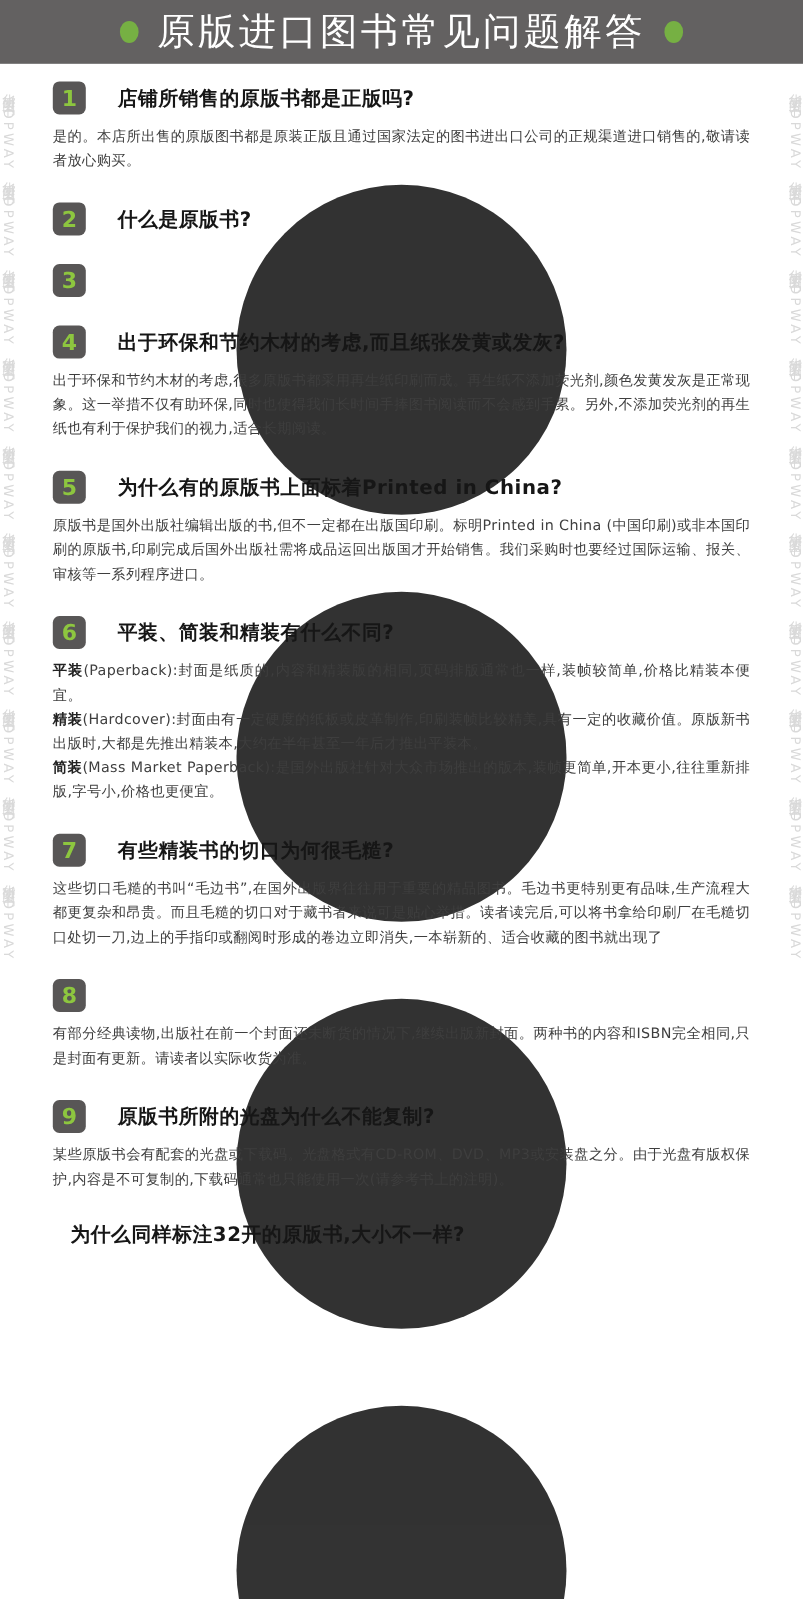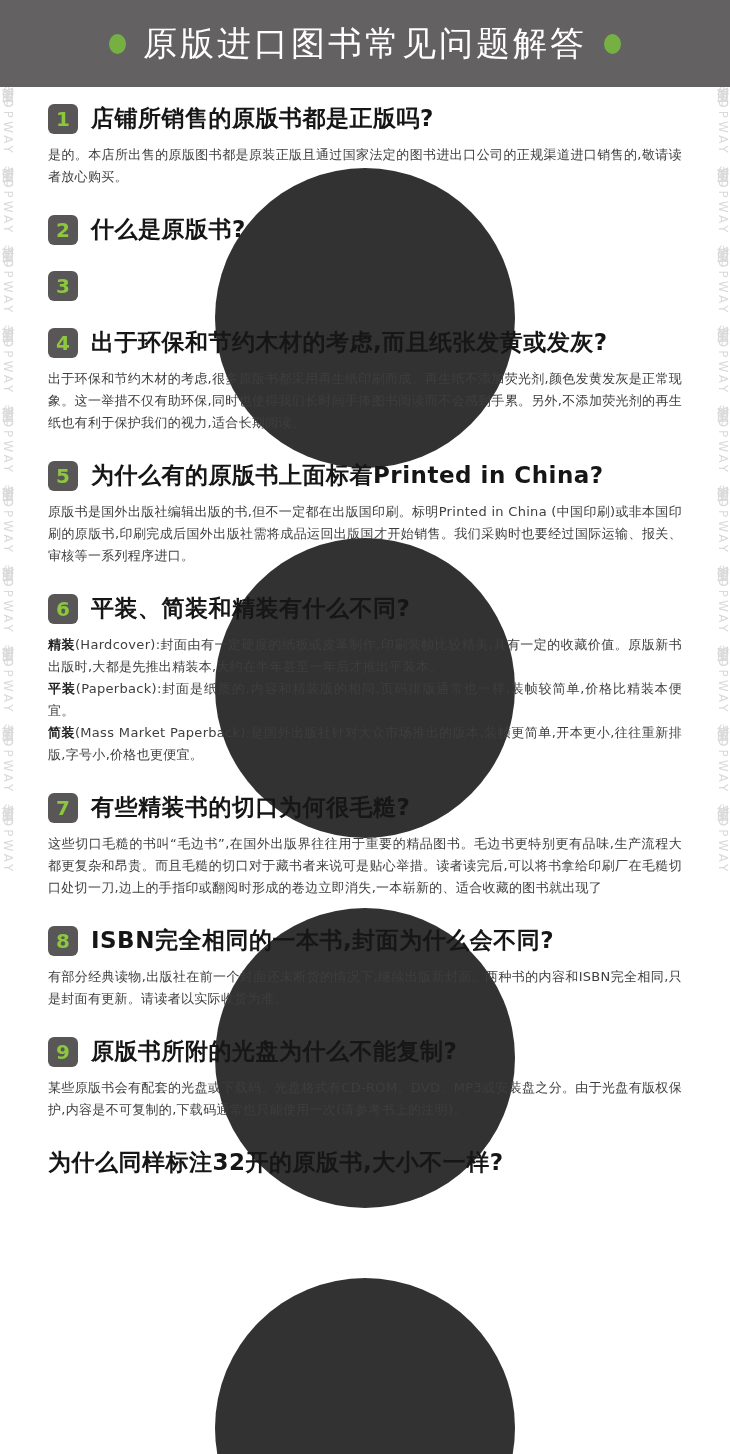--- a/index.html
+++ b/index.html
@@ -29,40 +29,40 @@
   .edge-text{
     position:absolute;top:76px;bottom:0;overflow:hidden;
     writing-mode:vertical-rl;text-orientation:mixed;
     font-size:12px;letter-spacing:3px;color:var(--watermark);
   }
   .edge-text.left{left:-1px;}
   .edge-text.right{right:-1px;}
 
   
   .header{
-    position:relative;z-index:1;height:87px;background:var(--header-bg);
+    position:relative;z-index:1;height:58px;background:var(--header-bg);
     display:flex;align-items:center;justify-content:center;gap:17px;
   }
   .header .dot{width:17px;height:20px;border-radius:50%;background:var(--dot-green);flex:0 0 auto;}
   .header h1{
     margin:0;color:#ffffff;font-size:34px;font-weight:500;letter-spacing:3px;white-space:nowrap;
   }
 
   
   .faq{position:relative;z-index:1;padding:16px 48px 0 48px;}
   .faq-item{margin-bottom:26px;}
   .q-row{display:flex;align-items:center;gap:13px;margin:0 0 10px 0;}
   .num{
     width:30px;height:30px;flex:0 0 30px;border-radius:6px;background:var(--badge-bg);
     color:var(--accent-green);font-size:20px;font-weight:bold;
     display:flex;align-items:center;justify-content:center;line-height:1;
   }
   .qt{
-    font-size:23px;font-weight:bold;color:var(--heading-text);
-    letter-spacing:0.5px;white-space:nowrap;
+    font-size:18px;font-weight:bold;color:var(--heading-text);
+    letter-spacing:0.5px;white-space:nowrap;margin-left:16px;
   }
   .answer{
     font-size:13px;line-height:22px;color:var(--body-text);
     letter-spacing:0.3px;text-align:justify;
   }
   .answer .seg b{color:#222222;}
 </style>
 </head>
 <body>
 
@@ -148,40 +148,39 @@
           <div class="seg">原版书是国外出版社编辑出版的书,但不一定都在出版国印刷。标明Printed in China (中国印刷)或非本国印刷的原版书,印刷完成后国外出版社需将成品运回出版国才开始销售。我们采购时也要经过国际运输、报关、审核等一系列程序进口。</div>
         </div>
   </section>
 
   <section class="faq-item">
     <div class="q-row">
       <span class="num">6</span>
       <span class="qt">平装、简装和精装有什么不同?</span>
     </div>
     <div class="answer">
+          <div class="seg"><b>平装</b>(Paperback):封面是纸质的,内容和精装版的相同,页码排版通常也一样,装帧较简单,价格比精装本便宜。</div>
           <div class="seg"><b>精装</b>(Hardcover):封面由有一定硬度的纸板或皮革制作,印刷装帧比较精美,具有一定的收藏价值。原版新书出版时,大都是先推出精装本,大约在半年甚至一年后才推出平装本。</div>
-          <div class="seg"><b>平装</b>(Paperback):封面是纸质的,内容和精装版的相同,页码排版通常也一样,装帧较简单,价格比精装本便宜。</div>
           <div class="seg"><b>简装</b>(Mass Market Paperback):是国外出版社针对大众市场推出的版本,装帧更简单,开本更小,往往重新排版,字号小,价格也更便宜。</div>
         </div>
   </section>
 
   <section class="faq-item">
     <div class="q-row">
       <span class="num">7</span>
       <span class="qt">有些精装书的切口为何很毛糙?</span>
     </div>
     <div class="answer">
           <div class="seg">这些切口毛糙的书叫“毛边书”,在国外出版界往往用于重要的精品图书。毛边书更特别更有品味,生产流程大都更复杂和昂贵。而且毛糙的切口对于藏书者来说可是贴心举措。读者读完后,可以将书拿给印刷厂在毛糙切口处切一刀,边上的手指印或翻阅时形成的卷边立即消失,一本崭新的、适合收藏的图书就出现了</div>
         </div>
   </section>
 
   <section class="faq-item">
     <div class="q-row">
       <span class="num">8</span>
-      <span class="qt">ISBN完全相同的一本书,封面为什么会不同?</span>
     </div>
     <div class="answer">
           <div class="seg">有部分经典读物,出版社在前一个封面还未断货的情况下,继续出版新封面。两种书的内容和ISBN完全相同,只是封面有更新。请读者以实际收货为准。</div>
         </div>
   </section>
 
   <section class="faq-item">
     <div class="q-row">
       <span class="num">9</span>
       <span class="qt">原版书所附的光盘为什么不能复制?</span>

